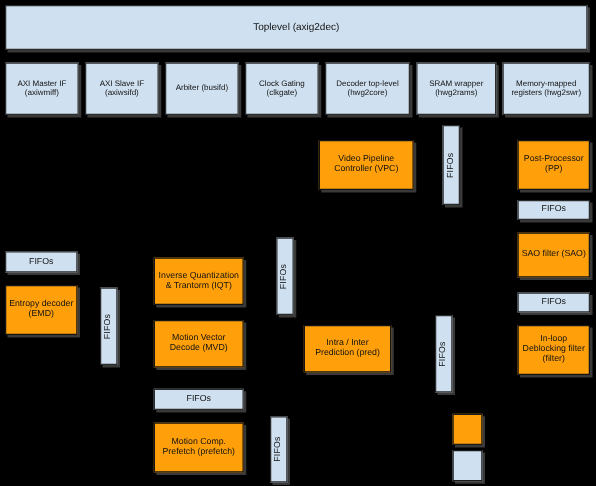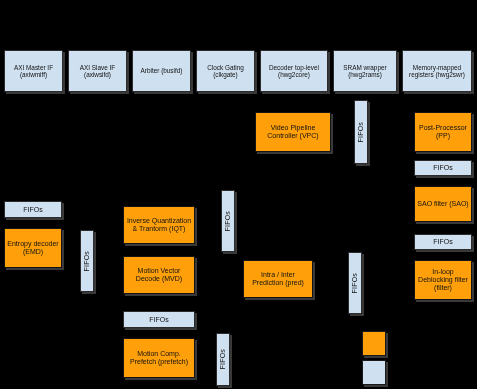--- a/index.html
+++ b/index.html
@@ -73,20 +73,23 @@
     box-sizing: border-box;
     box-shadow: 2px 2px 0 rgba(60,60,60,0.95);
     border: 1px solid #1a1a1a;
   }
 </style>
 </head>
 <body>
 
 <div id="canvas">
 
+  <div class="blk blue toplevel" style="left:4px; top:4px; width:466px; height:36px;">
+    <span>Toplevel (axig2dec)</span>
+  </div>
 
   <div class="blk blue modrow" style="left:4px; top:50px; width:59px; height:42px;">
     <span>AXI Master IF (axiwmiff)</span>
   </div>
   <div class="blk blue modrow" style="left:68px; top:50px; width:59px; height:42px;">
     <span>AXI Slave IF (axiwsifd)</span>
   </div>
   <div class="blk blue modrow" style="left:132px; top:50px; width:59px; height:42px;">
     <span>Arbiter (busifd)</span>
   </div>

